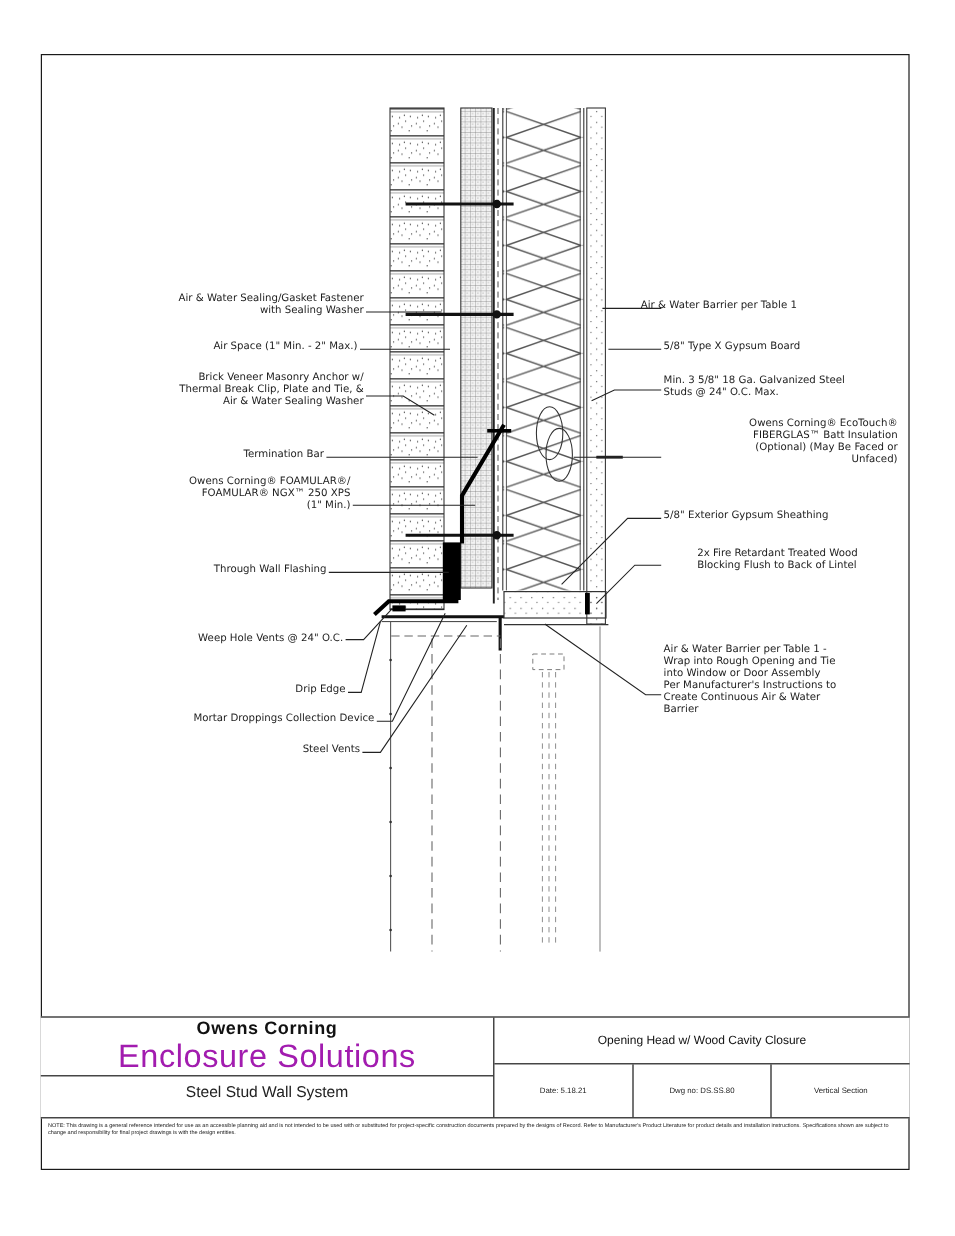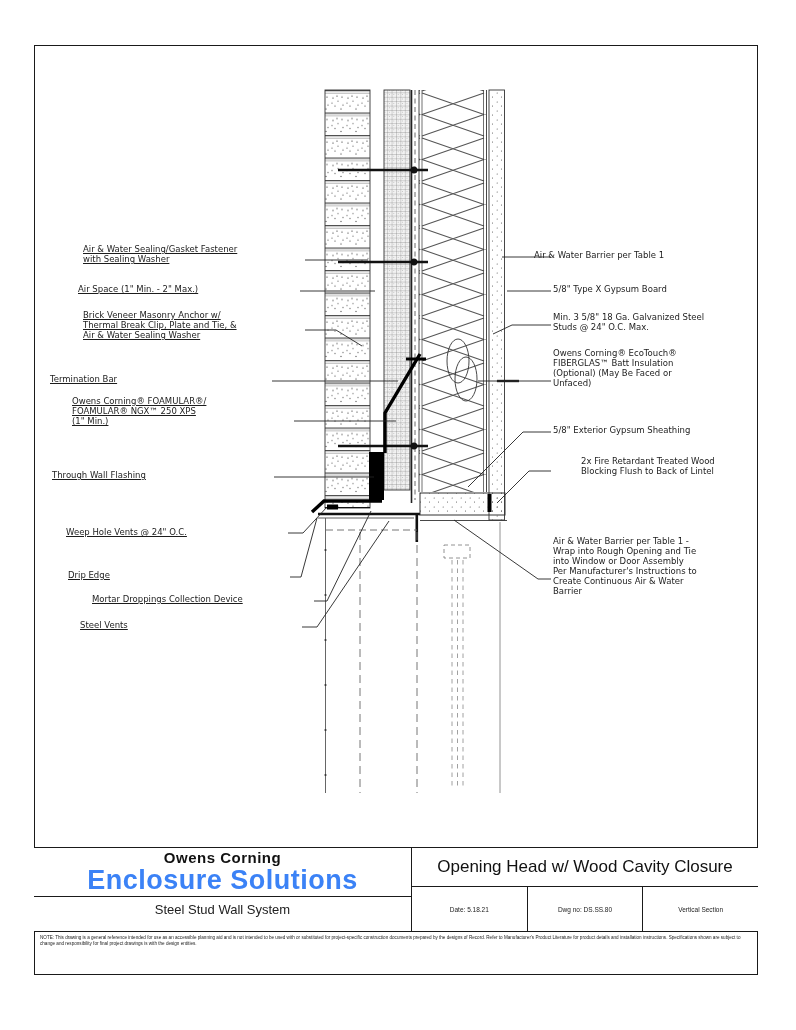--- a/index.html
+++ b/index.html
@@ -3,35 +3,35 @@
 <meta charset="utf-8">
 <style>
   html,body{margin:0;padding:0;background:#e8e8e8;}
   .page{position:relative;width:796px;height:1030px;background:#ffffff;overflow:hidden;
         font-family:"Liberation Sans",sans-serif;}
   .sheet{position:absolute;left:34px;top:45px;width:724px;height:930px;
          border:1.8px solid #1a1a1a;box-sizing:border-box;background:transparent;}
   .drawing-svg{position:absolute;left:0;top:0;width:796px;height:1030px;pointer-events:none;}
   .lbl{position:absolute;font-family:"DejaVu Sans",sans-serif;font-size:8.5px;line-height:1.18;
        color:#1c1c1c;white-space:pre-line;}
-  .lbl.r{text-decoration:underline;}
+  .lbl.r{text-align:right;}
   .lbl.l{text-align:left;}
   
   .titleblock{position:absolute;left:0;right:0;bottom:43px;height:85px;
               border-top:1.8px solid #1a1a1a;border-bottom:1.8px solid #1a1a1a;
               display:flex;box-sizing:border-box;background:#fff;}
   .tb-left{width:378px;border-right:1.8px solid #1a1a1a;box-sizing:border-box;
            display:flex;flex-direction:column;align-items:center;}
   .tb-company{font-size:15px;font-weight:bold;letter-spacing:.5px;margin-top:1px;color:#111;}
-  .tb-brand{font-size:27px;font-weight:bold;letter-spacing:.5px;color:#3b82f6;line-height:1.05;}
+  .tb-brand{font-size:27px;font-weight:normal;letter-spacing:.5px;color:#a21caf;line-height:1.05;}
   .tb-system{font-size:13px;color:#222;width:100%;text-align:center;
              border-top:1.6px solid #1a1a1a;margin-top:2px;padding-top:5px;flex:1;box-sizing:border-box;}
   .tb-right{flex:1;display:flex;flex-direction:column;}
   .tb-title{flex:0 0 39px;border-bottom:1.8px solid #1a1a1a;display:flex;align-items:center;
-            justify-content:center;font-size:17px;color:#111;box-sizing:border-box;}
+            justify-content:center;font-size:10px;color:#111;box-sizing:border-box;}
   .tb-cells{flex:1;display:flex;}
   .tb-cell{flex:1;display:flex;align-items:center;justify-content:center;
            font-size:6.5px;color:#222;border-right:1.8px solid #1a1a1a;box-sizing:border-box;}
   .tb-cell:last-child{border-right:none;}
   .notes{position:absolute;left:0;right:0;bottom:0;height:43px;box-sizing:border-box;
          padding:3px 6px;font-size:4.6px;line-height:1.4;color:#222;
          font-family:"Liberation Sans",sans-serif;}
 </style>
 </head>
 <body>
@@ -173,21 +173,21 @@
   <div class="lbl r" style="left:52px;top:470px;width:220px;">Through Wall Flashing</div>
   <div class="lbl r" style="left:66px;top:527px;width:220px;">Weep Hole Vents @ 24" O.C.</div>
   <div class="lbl r" style="left:68px;top:570px;width:220px;">Drip Edge</div>
   <div class="lbl r" style="left:92px;top:594px;width:220px;">Mortar Droppings Collection Device</div>
   <div class="lbl r" style="left:80px;top:620px;width:220px;">Steel Vents</div>
 
   <div class="lbl l" style="left:534px;top:250px;width:195px;">Air &amp; Water Barrier per Table 1</div>
   <div class="lbl l" style="left:553px;top:284px;width:195px;">5/8" Type X Gypsum Board</div>
   <div class="lbl l" style="left:553px;top:312px;width:195px;">Min. 3 5/8" 18 Ga. Galvanized Steel
 Studs @ 24" O.C. Max.</div>
-  <div class="lbl l" style="left:553px;top:348px;width:195px;">Owens Corning® EcoTouch®
+  <div class="lbl l" style="left:553px;top:348px;width:195px;text-align:right;">Owens Corning® EcoTouch®
 FIBERGLAS™ Batt Insulation
 (Optional) (May Be Faced or
 Unfaced)</div>
   <div class="lbl l" style="left:553px;top:425px;width:195px;">5/8" Exterior Gypsum Sheathing</div>
   <div class="lbl l" style="left:553px;top:456px;width:195px;margin-left:28px;">2x Fire Retardant Treated Wood
 Blocking Flush to Back of Lintel</div>
   <div class="lbl l" style="left:553px;top:536px;width:195px;">Air &amp; Water Barrier per Table 1 -
 Wrap into Rough Opening and Tie
 into Window or Door Assembly
 Per Manufacturer's Instructions to

